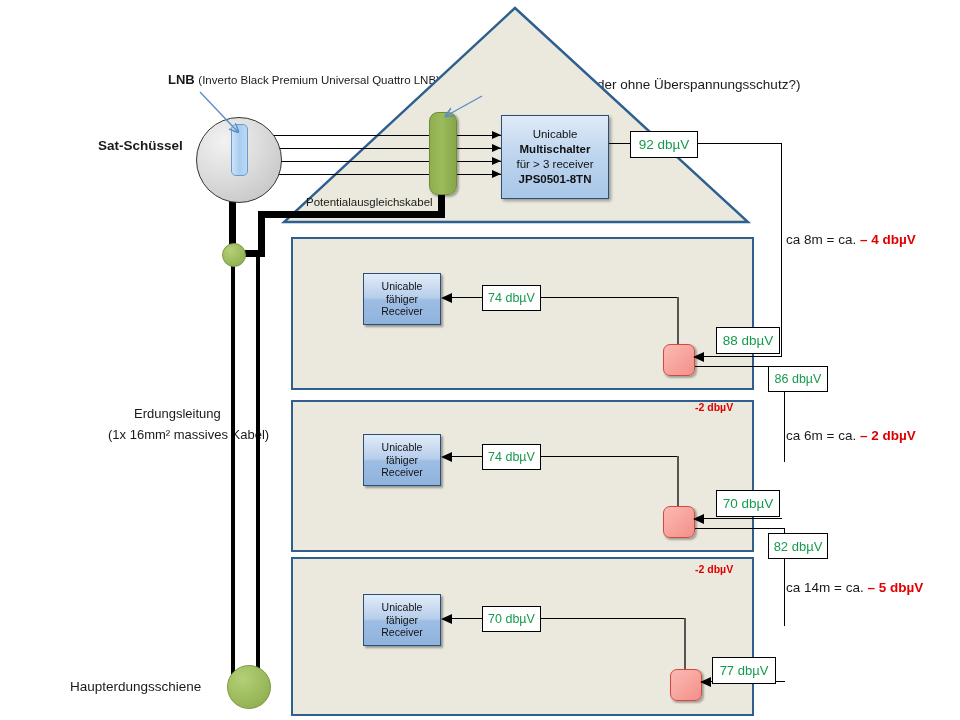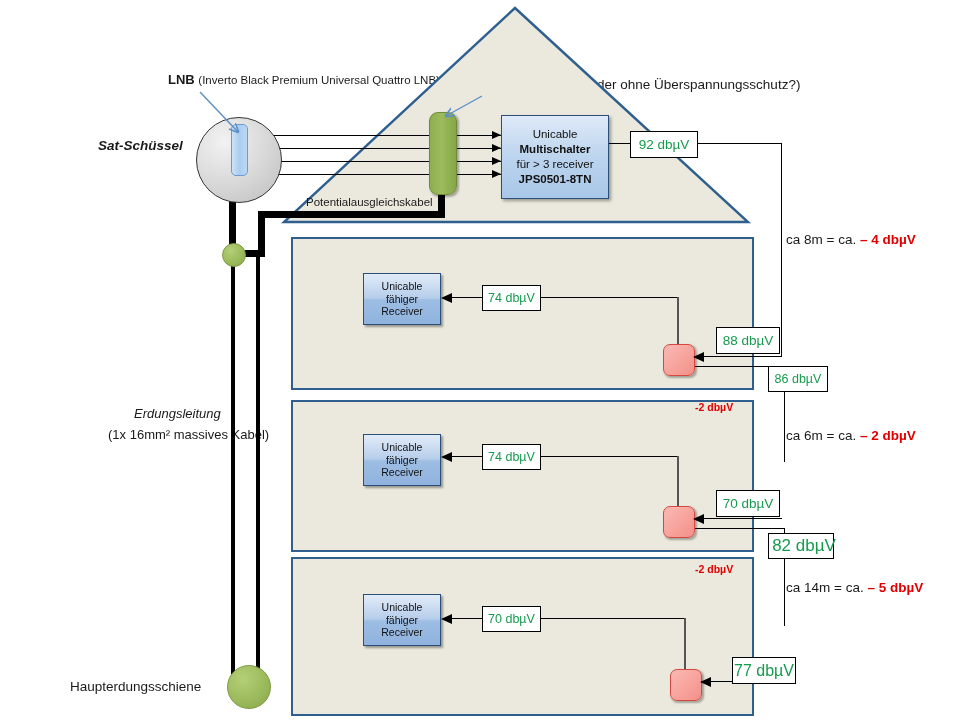--- a/index.html
+++ b/index.html
@@ -95,21 +95,21 @@
   </svg>
 
   <div class="lbl" style="left:466px;top:76px;font-size:14px;">
     <span class="b">Erdungsblock</span>
     <span style="font-size:13.5px;">(mit oder ohne Überspannungsschutz?)</span>
   </div>
   <svg class="abs" style="left:440px;top:94px;z-index:11;" width="46" height="26">
     <line x1="42" y1="2" x2="6" y2="22" stroke="#5b8fc9" stroke-width="1.4" marker-end="url(#ah-blue)"></line>
   </svg>
 
-  <div class="lbl b" style="left:98px;top:138px;font-size:13.5px;font-style:italic;">Sat-Schüssel</div>
+  <div class="lbl b" style="left:98px;top:138px;font-size:13.5px;">Sat-Schüssel</div>
   <div class="dish"></div>
   <div class="lnb"></div>
 
   <div class="hline" style="left:245px;top:135px;width:265px;"></div>
   <div class="hline" style="left:245px;top:148px;width:265px;"></div>
   <div class="hline" style="left:245px;top:161px;width:265px;"></div>
   <div class="hline" style="left:245px;top:174px;width:265px;"></div>
   <svg class="abs" style="left:492px;top:128px;z-index:9;" width="16" height="56">
     <path d="M0,3 L9,7 L0,11 Z" fill="#000"></path>
     <path d="M0,16 L9,20 L0,24 Z" fill="#000"></path>
@@ -134,21 +134,21 @@
   <div class="thick-v" style="left:438px;top:190px;height:28px;"></div>
   <div class="thick-h" style="left:258px;top:211px;width:184px;"></div>
   <div class="thick-v" style="left:258px;top:211px;height:46px;"></div>
   <div class="thick-h" style="left:229px;top:250px;width:36px;"></div>
 
   <div class="thick-v" style="left:229px;top:198px;height:58px;"></div>
   <div class="node" style="left:222px;top:243px;width:22px;height:22px;"></div>
 
   <div class="gnd-v" style="left:231px;top:258px;height:420px;"></div>
   <div class="gnd-v" style="left:256px;top:256px;height:424px;"></div>
-  <div class="lbl" style="left:134px;top:406px;font-size:13px;font-style:italic;">Erdungsleitung</div>
+  <div class="lbl" style="left:134px;top:406px;font-size:13px;">Erdungsleitung</div>
   <div class="lbl" style="left:108px;top:427px;font-size:13px;">(1x 16mm² massives Kabel)</div>
   <div class="node" style="left:227px;top:665px;width:42px;height:42px;"></div>
   <div class="lbl" style="left:70px;top:679px;font-size:13.5px;">Haupterdungsschiene</div>
 
   <div class="floor" style="left:291px;top:237px;width:459px;height:149px;"></div>
   <div class="floor-name" style="left:305px;top:248px;">1.OG</div>
 
   <div class="receiver" style="left:363px;top:273px;">
     <div>Unicable</div>
     <div>fähiger</div>
@@ -216,21 +216,21 @@
   </div>
   <div class="lbl" style="left:560px;top:533px;font-size:11.5px;">(10 dbµV Dämpfung)</div>
   <div class="lbl red" style="left:695px;top:531px;font-size:10.5px;z-index:12;">-2 dbµV</div>
 
   <svg class="abs" style="left:693px;top:512px;z-index:12;" width="14" height="14">
     <path d="M0,7 L11,2 L11,12 Z" fill="#000"></path>
   </svg>
   <div class="hline" style="left:704px;top:518px;width:78px;"></div>
   <div class="vbox" style="left:716px;top:490px;width:62px;height:25px;font-size:13.5px;">70 dbµV</div>
   <div class="hline" style="left:693px;top:528px;width:92px;"></div>
-  <div class="vbox" style="left:768px;top:533px;width:58px;height:24px;font-size:17px;padding-left:6px;">82 dbµV</div>
+  <div class="vbox" style="left:768px;top:533px;width:58px;height:24px;font-size:13px;">82 dbµV</div>
 
   <div class="lbl" style="left:786px;top:428px;font-size:13.5px;">
     <span>ca 6m = ca.</span>
     <span class="red">– 2 dbµV</span>
   </div>
   <div class="vline" style="left:784px;top:528px;height:98px;"></div>
 
   <div class="floor" style="left:291px;top:557px;width:459px;height:155px;"></div>
   <div class="floor-name" style="left:305px;top:568px;">UG</div>
 
@@ -255,21 +255,21 @@
   <div class="lbl" style="left:580px;top:677px;font-size:11.5px;">
     <span>z.b.</span>
     <span class="b">JAP307TRS</span>
   </div>
   <div class="lbl" style="left:553px;top:693px;font-size:11.5px;">(7 dbµV Dämpfung)</div>
 
   <svg class="abs" style="left:700px;top:675px;z-index:12;" width="14" height="14">
     <path d="M0,7 L11,2 L11,12 Z" fill="#000"></path>
   </svg>
   <div class="hline" style="left:711px;top:681px;width:73px;"></div>
-  <div class="vbox" style="left:732px;top:657px;width:62px;height:25px;font-size:16px;">77 dbµV</div>
+  <div class="vbox" style="left:712px;top:657px;width:62px;height:25px;font-size:13px;">77 dbµV</div>
 
   <div class="lbl" style="left:786px;top:580px;font-size:13.5px;">
     <span>ca 14m = ca.</span>
     <span class="red">– 5 dbµV</span>
   </div>
   <div class="vline" style="left:784px;top:681px;height:1px;"></div>
 
 </div>
 
 </body></html>

